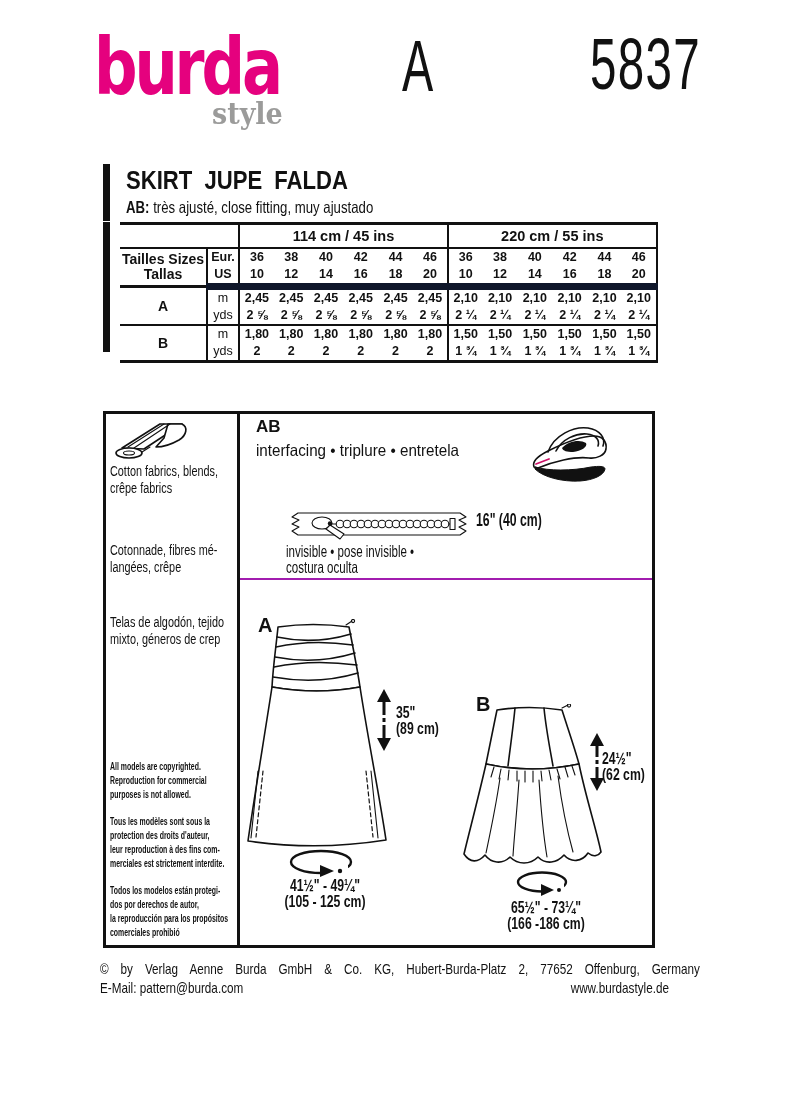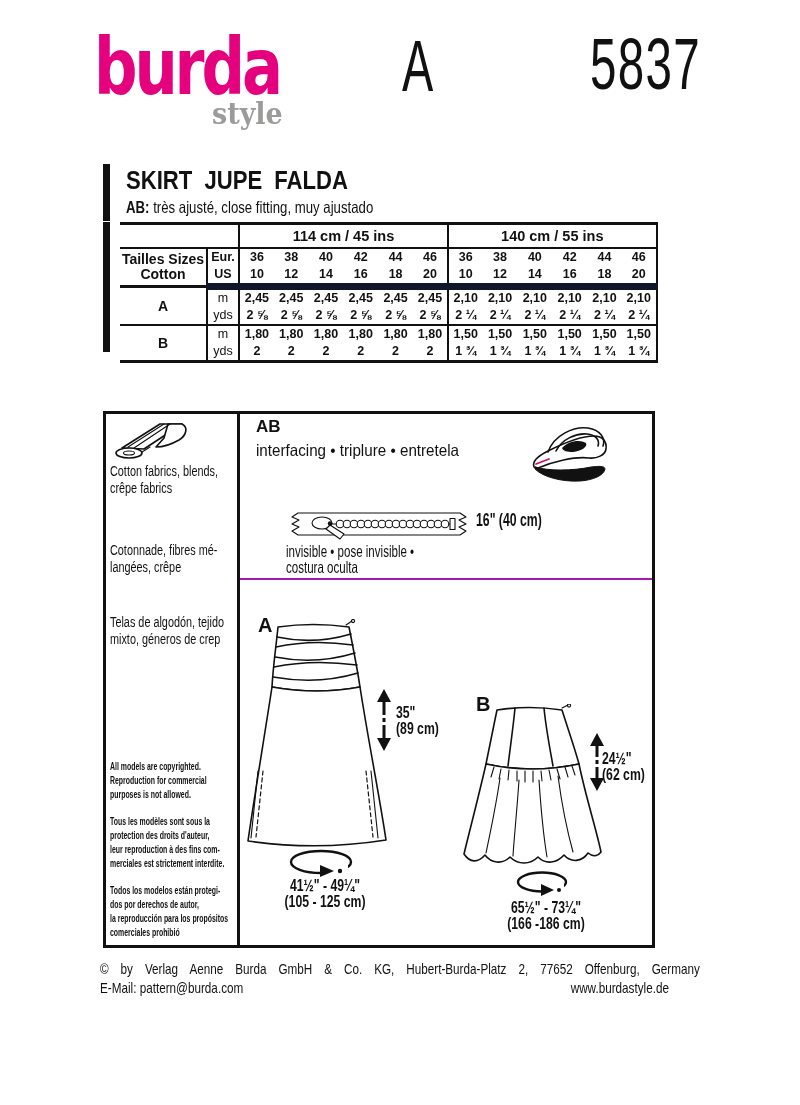--- a/index.html
+++ b/index.html
@@ -107,26 +107,26 @@
         <col style="width:34.8px">
         <col style="width:34.8px">
         <col style="width:34.8px">
         <col style="width:34.8px">
         <col style="width:34.8px">
     </colgroup>
     <tbody>
         <tr class="grp-row">
       <td class="blank" colspan="2"></td>
       <td class="grp-h" colspan="6">114 cm / 45 ins</td>
-      <td class="grp-h" colspan="6">140 cm / 55 ins</td>
+      <td class="grp-h" colspan="6">220 cm / 55 ins</td>
     </tr>
     <tr id="row-eur">
       <td class="lbl bb3" rowspan="2">
         <div class="wsp">Tailles Sizes</div>
-        <div>Cotton</div>
+        <div>Tallas</div>
       </td>
       <td class="unit">Eur.</td>
     <td>36</td>
           <td>38</td>
           <td>40</td>
           <td>42</td>
           <td>44</td>
           <td>46</td>
           <td class="g2">36</td>
           <td>38</td>

